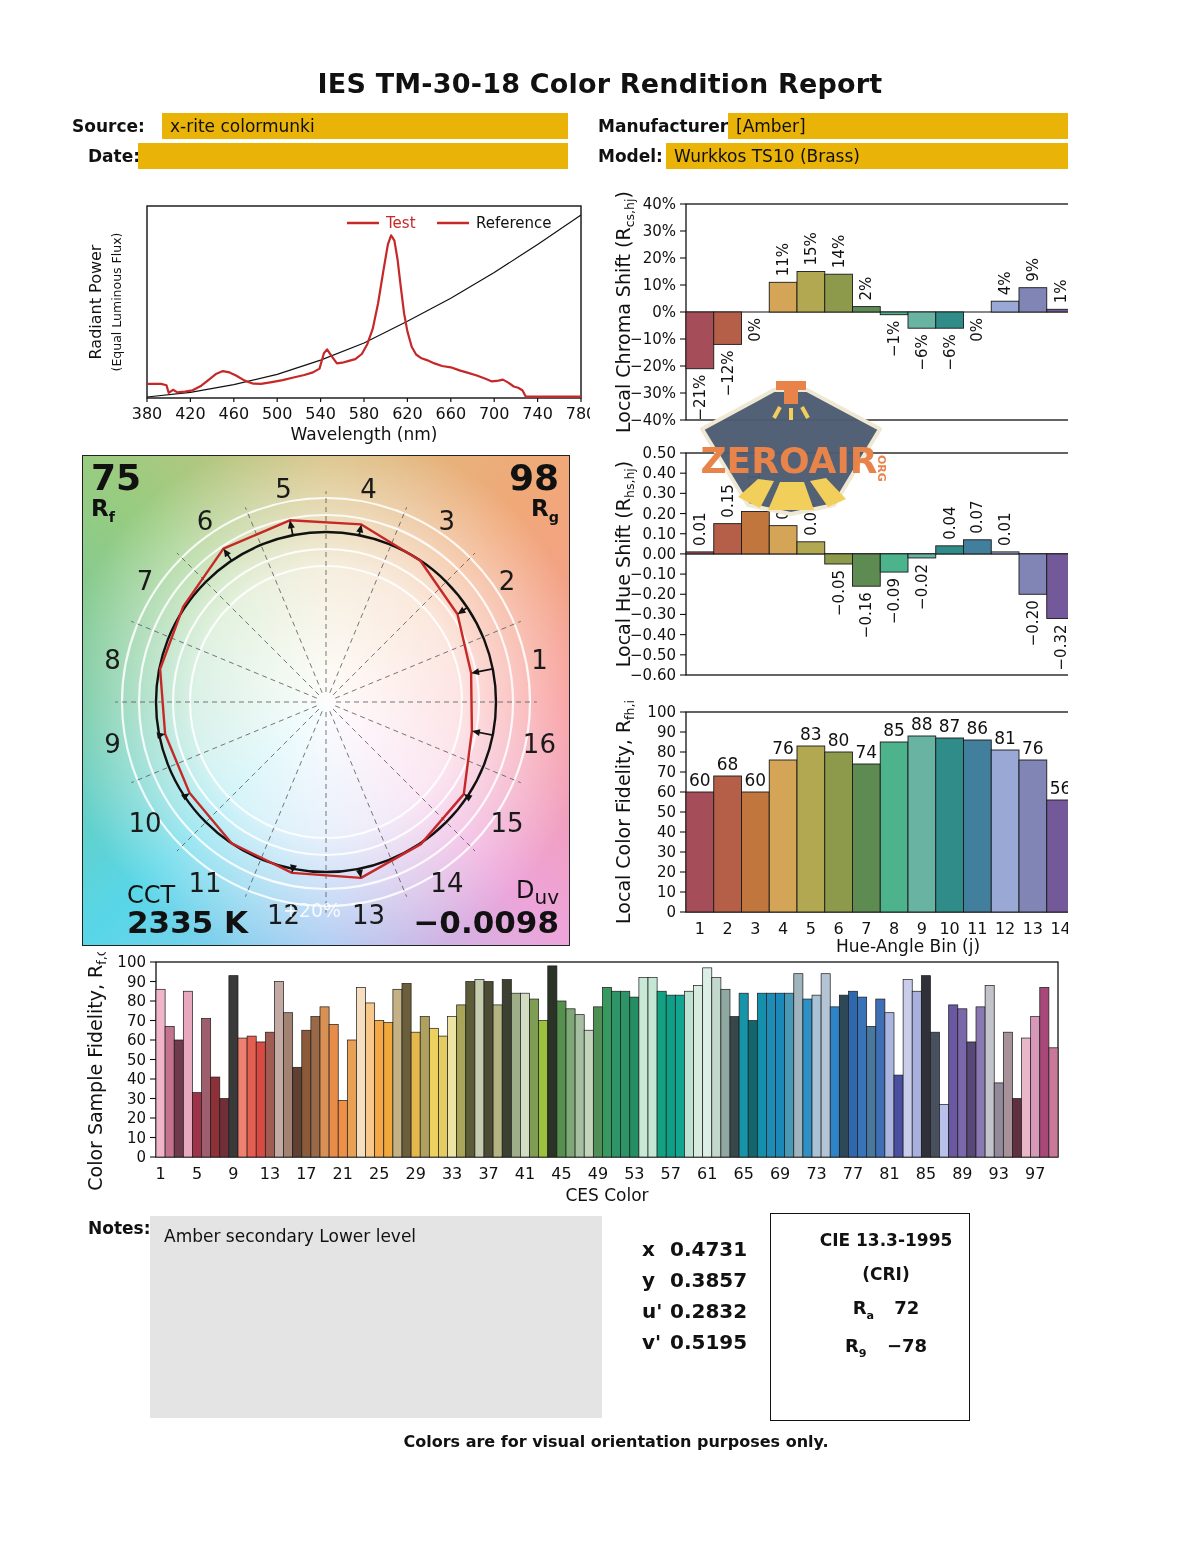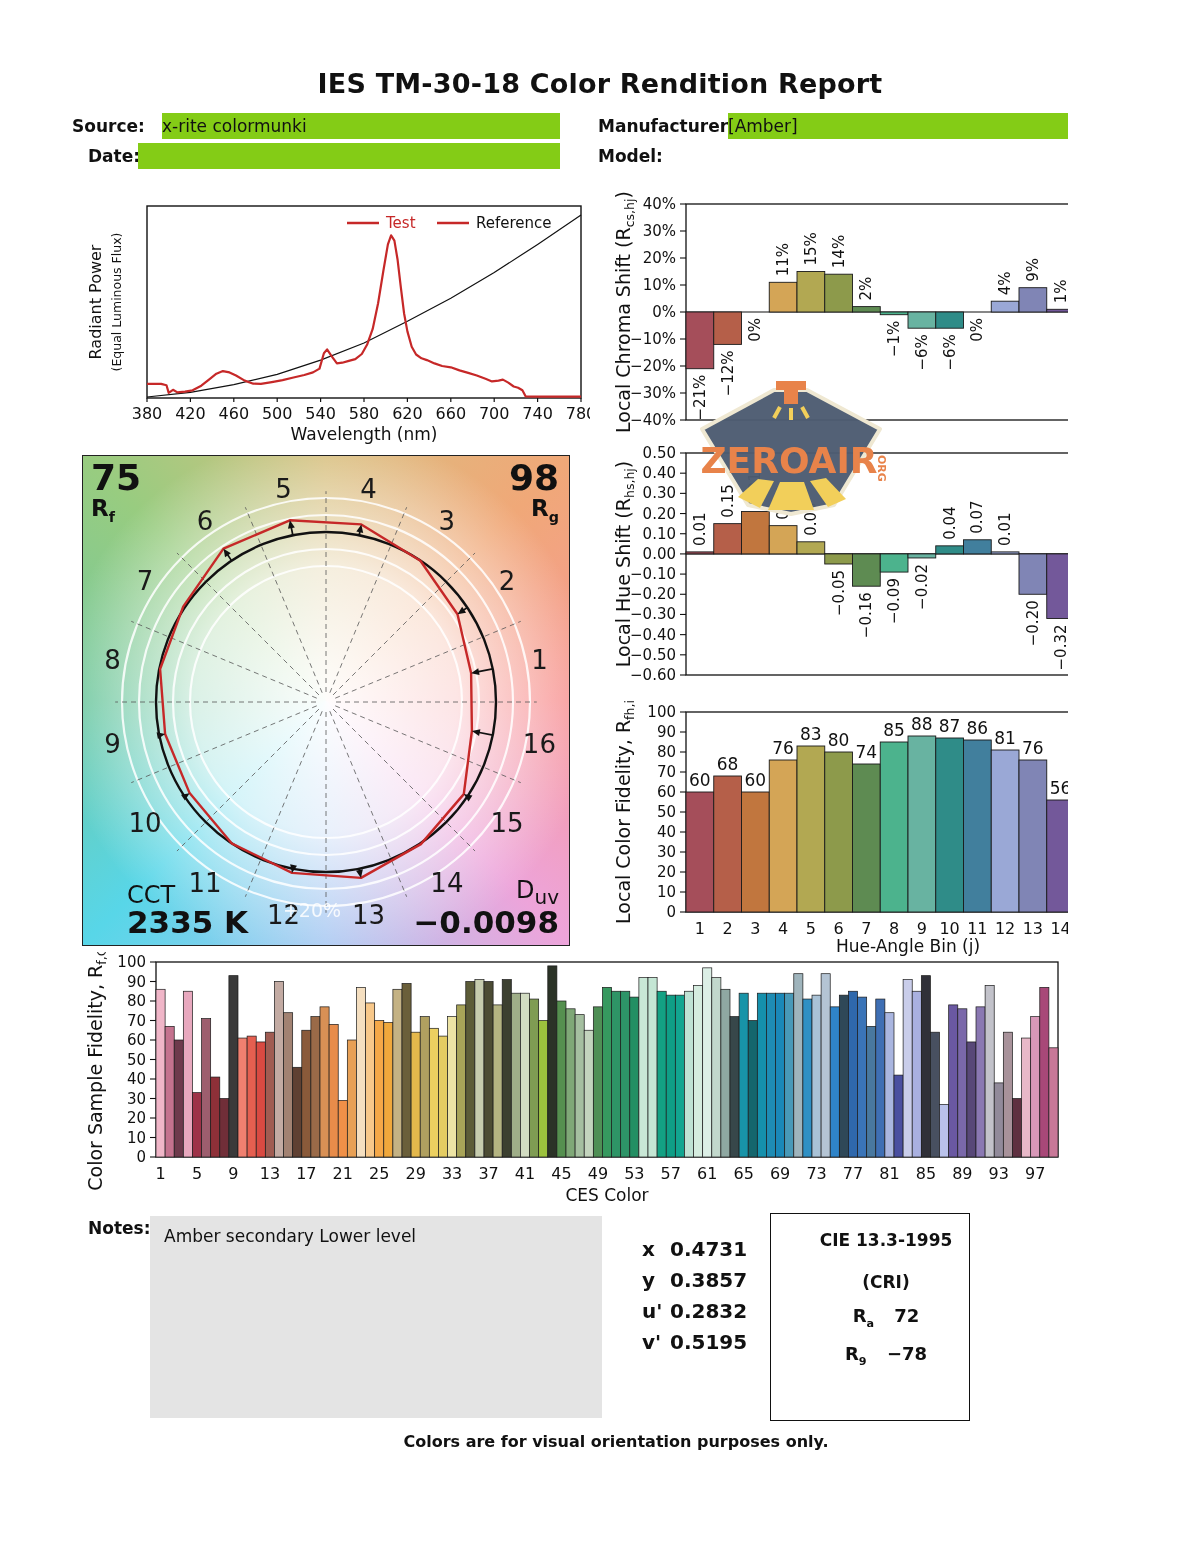--- a/index.html
+++ b/index.html
@@ -2,21 +2,21 @@
 <html><head>
 <meta charset="utf-8">
 <style>
   html,body{margin:0;padding:0;background:#fff;}
   #page{position:relative;width:1068px;height:1550px;background:#fff;
         font-family:"DejaVu Sans","Liberation Sans",sans-serif;color:#111;overflow:hidden;}
   svg{font-family:"DejaVu Sans","Liberation Sans",sans-serif;display:block;}
   .abs{position:absolute;}
   #title{top:68px;left:0;width:1200px;text-align:center;font-size:27px;font-weight:bold;letter-spacing:0.2px;}
   .metalabel{font-size:17px;font-weight:bold;white-space:nowrap;}
-  .metabox{background:#84cc16;height:26px;font-size:17px;line-height:26px;white-space:nowrap;overflow:hidden;}
+  .metabox{background:#eab308;height:26px;font-size:17px;line-height:26px;padding-left:8px;white-space:nowrap;overflow:hidden;}
   #cvg{left:82px;top:455px;width:488px;height:491px;border:1.5px solid #222;box-sizing:border-box;
        background:
          radial-gradient(circle at 50% 50%, rgba(255,255,255,0.97) 0%, rgba(255,255,255,0.75) 38%, rgba(255,255,255,0.0) 78%),
          conic-gradient(from 0deg at 50% 50%,
            #d8c080 0deg,#f0a878 45deg,#f89898 90deg,#eda4da 135deg,
            #a8c8f2 180deg,#58d6e8 225deg,#70c8a0 270deg,#98cc80 315deg,#d8c080 360deg);}
   #cvg svg{position:absolute;left:0;top:0;}
   .cvg-corner{position:absolute;line-height:1.02;}
   .cvg-big{font-size:36px;font-weight:bold;}
   .cvg-sub{font-size:23px;font-weight:bold;}
@@ -27,40 +27,41 @@
   #cvg-duv{right:10px;bottom:6px;text-align:right;}
   .cvg-lab{font-size:24px;}
   .cvg-val{font-size:31px;font-weight:bold;}
   #notes-label{left:88px;top:1218px;font-size:17px;font-weight:bold;}
   #notes-box{left:150px;top:1216px;width:452px;height:202px;background:#e4e4e4;}
   #notes-text{padding:10px 0 0 14px;font-size:17px;}
   .chrorow{position:absolute;width:150px;font-size:20px;font-weight:bold;}
   .chrorow .cl{display:inline-block;width:28px;}
   #cri-box{left:770px;top:1213px;width:200px;height:208px;border:1.5px solid #111;box-sizing:border-box;text-align:center;padding-left:32px;}
   #cri-box .t1{margin-top:16px;font-size:17px;font-weight:bold;}
-  #cri-box .t2{margin-top:22px;font-size:17px;font-weight:bold;}
+  #cri-box .t2{margin-top:14px;font-size:17px;font-weight:bold;}
   .cri-r{margin-top:13px;font-size:18px;font-weight:bold;}
   .cri-r .v{display:inline-block;margin-left:14px;}
   #footer{top:1432px;left:0;width:1200px;text-align:center;font-size:16px;font-weight:bold;padding-left:16px;}
   #logo{left:688px;top:377px;width:206px;height:140px;z-index:30;text-align:center;}
 </style>
 </head>
 <body>
 
 <div id="page">
 
   <div id="title" class="abs">IES TM-30-18 Color Rendition Report</div>
 
   <div class="abs metalabel" style="left:72px;top:116px">Source:</div>
   <div class="abs metabox" style="left:162px;top:113px;width:398px">x-rite colormunki</div>
   <div class="abs metalabel" style="left:598px;top:116px">Manufacturer:</div>
   <div class="abs metabox" style="left:728px;top:113px;width:384px">[Amber]</div>
   <div class="abs metalabel" style="left:88px;top:146px">Date:</div>
   <div class="abs metabox" style="left:138px;top:143px;width:422px"></div>
   <div class="abs metalabel" style="left:598px;top:146px">Model:</div>
+  <div class="abs metabox" style="left:666px;top:143px;width:446px">Wurkkos TS10 (Brass)</div>
 
   <div class="abs" style="left:85px;top:192px" id="spectral-mount">
       <svg width="505" height="252">
         <rect x="62" y="14" width="434" height="192" fill="#fff" stroke="#111" stroke-width="1.4"></rect>
         <line x1="62" y1="206" x2="62" y2="210" stroke="#111" stroke-width="1.2"></line>
         <text x="62" y="227" font-size="16" text-anchor="middle" fill="#111">380</text>
         <line x1="105.4" y1="206" x2="105.4" y2="210" stroke="#111" stroke-width="1.2"></line>
         <text x="105.4" y="227" font-size="16" text-anchor="middle" fill="#111">420</text>
         <line x1="148.8" y1="206" x2="148.8" y2="210" stroke="#111" stroke-width="1.2"></line>
         <text x="148.8" y="227" font-size="16" text-anchor="middle" fill="#111">460</text>

